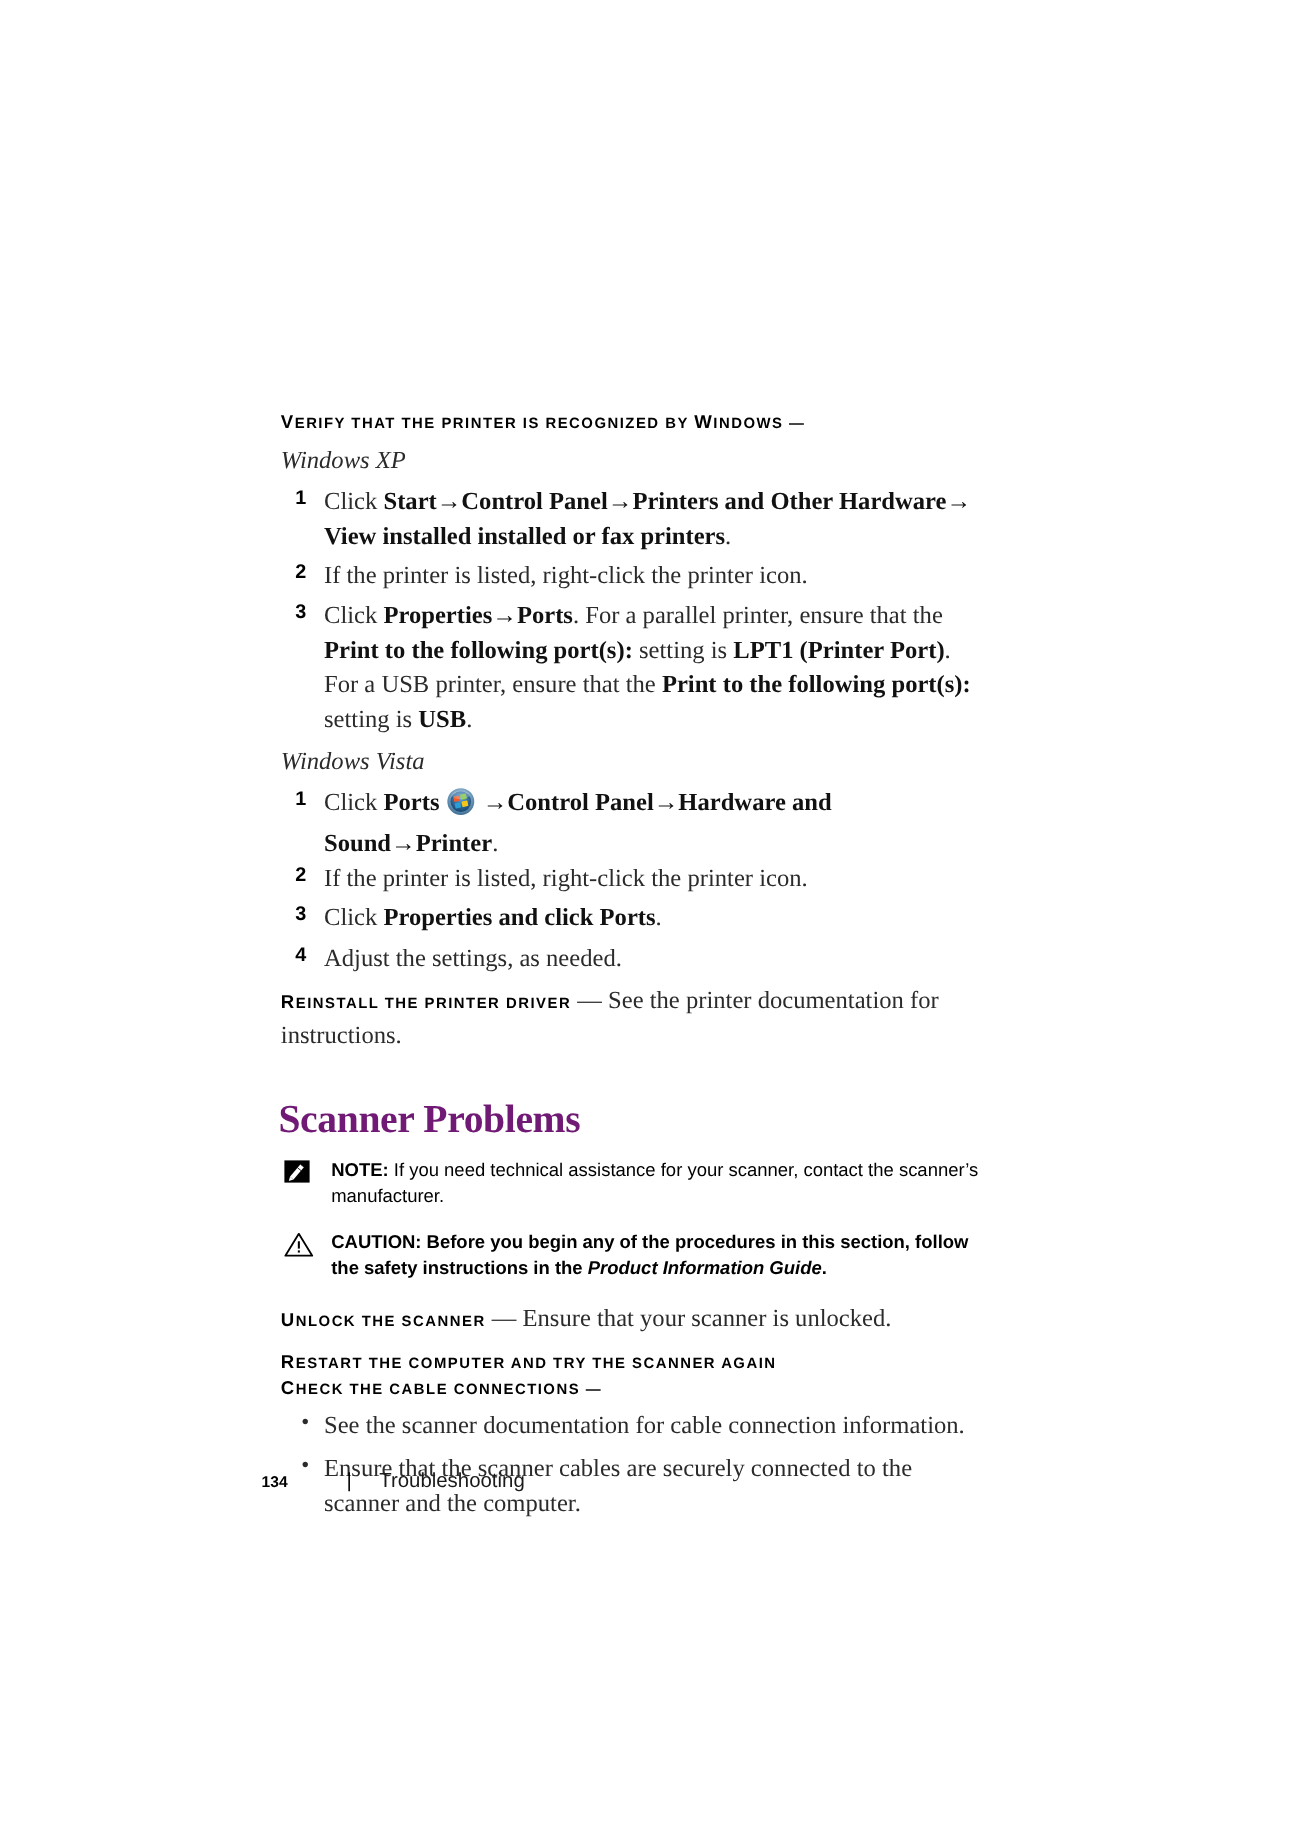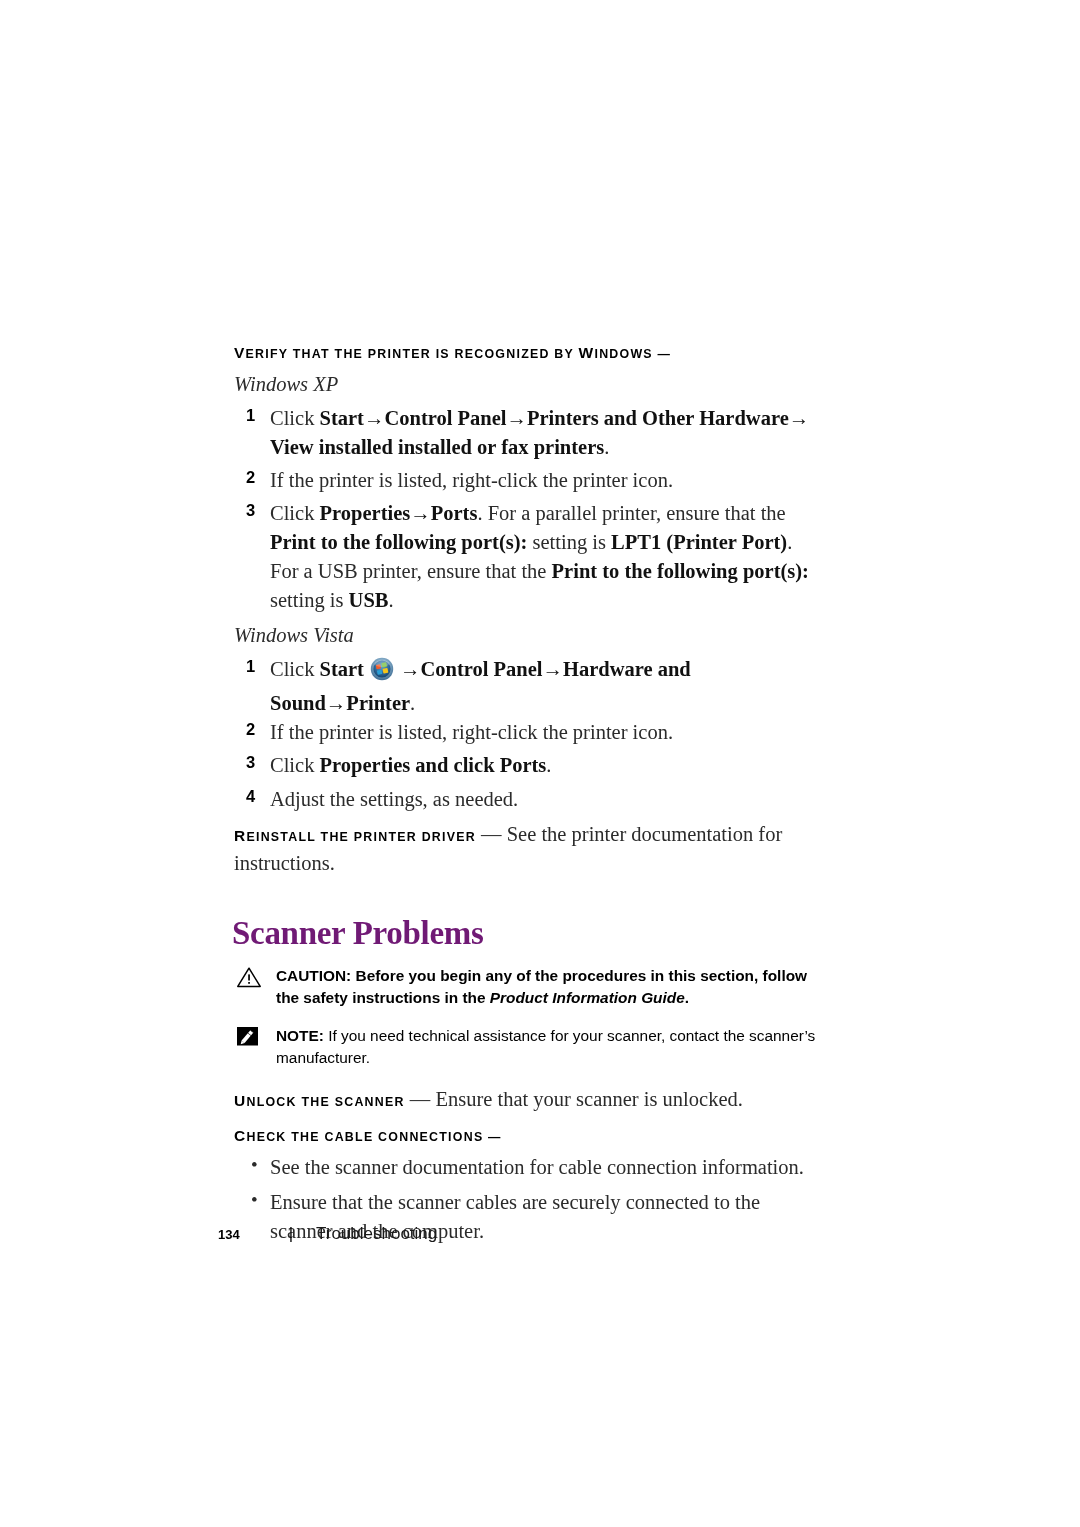--- a/index.html
+++ b/index.html
@@ -198,21 +198,21 @@
     <ol class="steps" id="winxp-steps">
         <li><span class="num">1</span><span>Click </span><b class="bold">Start→Control Panel→Printers and Other Hardware→ View installed installed or fax printers</b><span>.</span></li>
         <li><span class="num">2</span><span>If the printer is listed, right-click the printer icon.</span></li>
         <li><span class="num">3</span><span>Click </span><b class="bold">Properties→Ports</b><span>. For a parallel printer, ensure that the </span><b class="bold">Print to the following port(s):</b><span> setting is </span><b class="bold">LPT1 (Printer Port)</b><span>. For a USB printer, ensure that the </span><b class="bold">Print to the following port(s):</b><span> setting is </span><b class="bold">USB</b><span>.</span></li>
       </ol>
 
     <p class="body">Windows Vista</p>
 
     <ol class="steps">
       <li>
-        <span class="num">1</span><span>Click </span><b class="bold">Start</b><span class="vista-orb" style="display:inline-block;vertical-align:-5px;margin:0 6px;">
+        <span class="num">1</span><span>Click </span><b class="bold">Ports</b><span class="vista-orb" style="display:inline-block;vertical-align:-5px;margin:0 6px;">
           <svg width="24" height="24" viewBox="0 0 24 24" aria-hidden="true">
             <defs>
               <radialGradient id="orbG" cx="50%" cy="38%" r="62%">
                 <stop offset="0%" stop-color="#d7e7f4"></stop>
                 <stop offset="55%" stop-color="#7fa7c4"></stop>
                 <stop offset="100%" stop-color="#3c6b92"></stop>
               </radialGradient>
               <radialGradient id="orbIn" cx="50%" cy="35%" r="65%">
                 <stop offset="0%" stop-color="#5fa0d8"></stop>
                 <stop offset="100%" stop-color="#14456f"></stop>
@@ -236,48 +236,51 @@
         <li><span class="num">3</span><span>Click </span><b class="bold">Properties and click Ports</b><span>.</span></li>
         <li><span class="num">4</span><span>Adjust the settings, as needed.</span></li>
       </ol>
 
     <p class="leadin-para">
       <span class="leadin"><span class="cap1">R</span><span>EINSTALL THE PRINTER DRIVER</span></span><span class="body-run"> — See the printer documentation for instructions.</span>
     </p>
 
     <h2 class="section-title">Scanner Problems</h2>
 
-    <div class="admon caution">
-      <span class="admon-icon">
-        <svg width="26" height="22" viewBox="0 0 26 22" aria-hidden="true">
-          <path d="M13 2.2 L24.2 20.4 L1.8 20.4 Z" fill="none" stroke="#000" stroke-width="1.5" stroke-linejoin="round"></path>
-          <rect x="12.2" y="8.4" width="1.7" height="6.1" fill="#000"></rect>
-          <rect x="12.2" y="16.0" width="1.7" height="1.8" fill="#000"></rect>
-        </svg>
-      </span>
-      <span class="admon-text"><span class="lead">CAUTION:</span><span> Before you begin any of the procedures in this section, follow the safety instructions in the </span><span class="ital">Product Information Guide</span><span>.</span></span>
-    </div>
-
     <div class="admon note">
       <span class="admon-icon">
         <svg width="24" height="21" viewBox="0 0 24 21" aria-hidden="true">
           <rect x="1" y="1" width="21" height="18.5" fill="#000"></rect>
           <path d="M5.6 14.6 L14.4 4.2 L17.4 6.6 L8.6 17.0 Z" fill="#fff"></path>
           <path d="M5.6 14.6 L8.6 17.0 L4.7 18.2 Z" fill="#fff"></path>
           <path d="M14.4 4.2 L17.4 6.6" stroke="#000" stroke-width="0.8"></path>
           <path d="M12.0 7.2 L15.0 9.6" stroke="#000" stroke-width="0.7"></path>
         </svg>
       </span>
       <span class="admon-text"><span class="lead">NOTE:</span><span> If you need technical assistance for your scanner, contact the scanner’s manufacturer.</span></span>
     </div>
 
+    <div class="admon caution">
+      <span class="admon-icon">
+        <svg width="26" height="22" viewBox="0 0 26 22" aria-hidden="true">
+          <path d="M13 2.2 L24.2 20.4 L1.8 20.4 Z" fill="none" stroke="#000" stroke-width="1.5" stroke-linejoin="round"></path>
+          <rect x="12.2" y="8.4" width="1.7" height="6.1" fill="#000"></rect>
+          <rect x="12.2" y="16.0" width="1.7" height="1.8" fill="#000"></rect>
+        </svg>
+      </span>
+      <span class="admon-text"><span class="lead">CAUTION:</span><span> Before you begin any of the procedures in this section, follow the safety instructions in the </span><span class="ital">Product Information Guide</span><span>.</span></span>
+    </div>
+
     <div id="tips">
         <p class="leadin-para"><span class="leadin"><span class="cap1">U</span><span>NLOCK THE SCANNER</span></span><span class="body-run"> — Ensure that your scanner is unlocked.</span></p>
       </div>
 
+    <div class="leadin-block" style="margin-top:10px">
+      <span class="leadin"><span class="cap1">R</span><span>ESTART THE COMPUTER AND TRY THE SCANNER AGAIN</span></span>
+    </div>
 
     <div class="leadin-block" style="">
       <span class="leadin"><span class="cap1">C</span><span>HECK THE CABLE CONNECTIONS</span><span> —</span></span>
     </div>
 
     <ul class="bullets" id="cable-bullets">
         <li><span class="dot">•</span><span>See the scanner documentation for cable connection information.</span></li>
         <li><span class="dot">•</span><span>Ensure that the scanner cables are securely connected to the scanner and the computer.</span></li>
       </ul>
 

